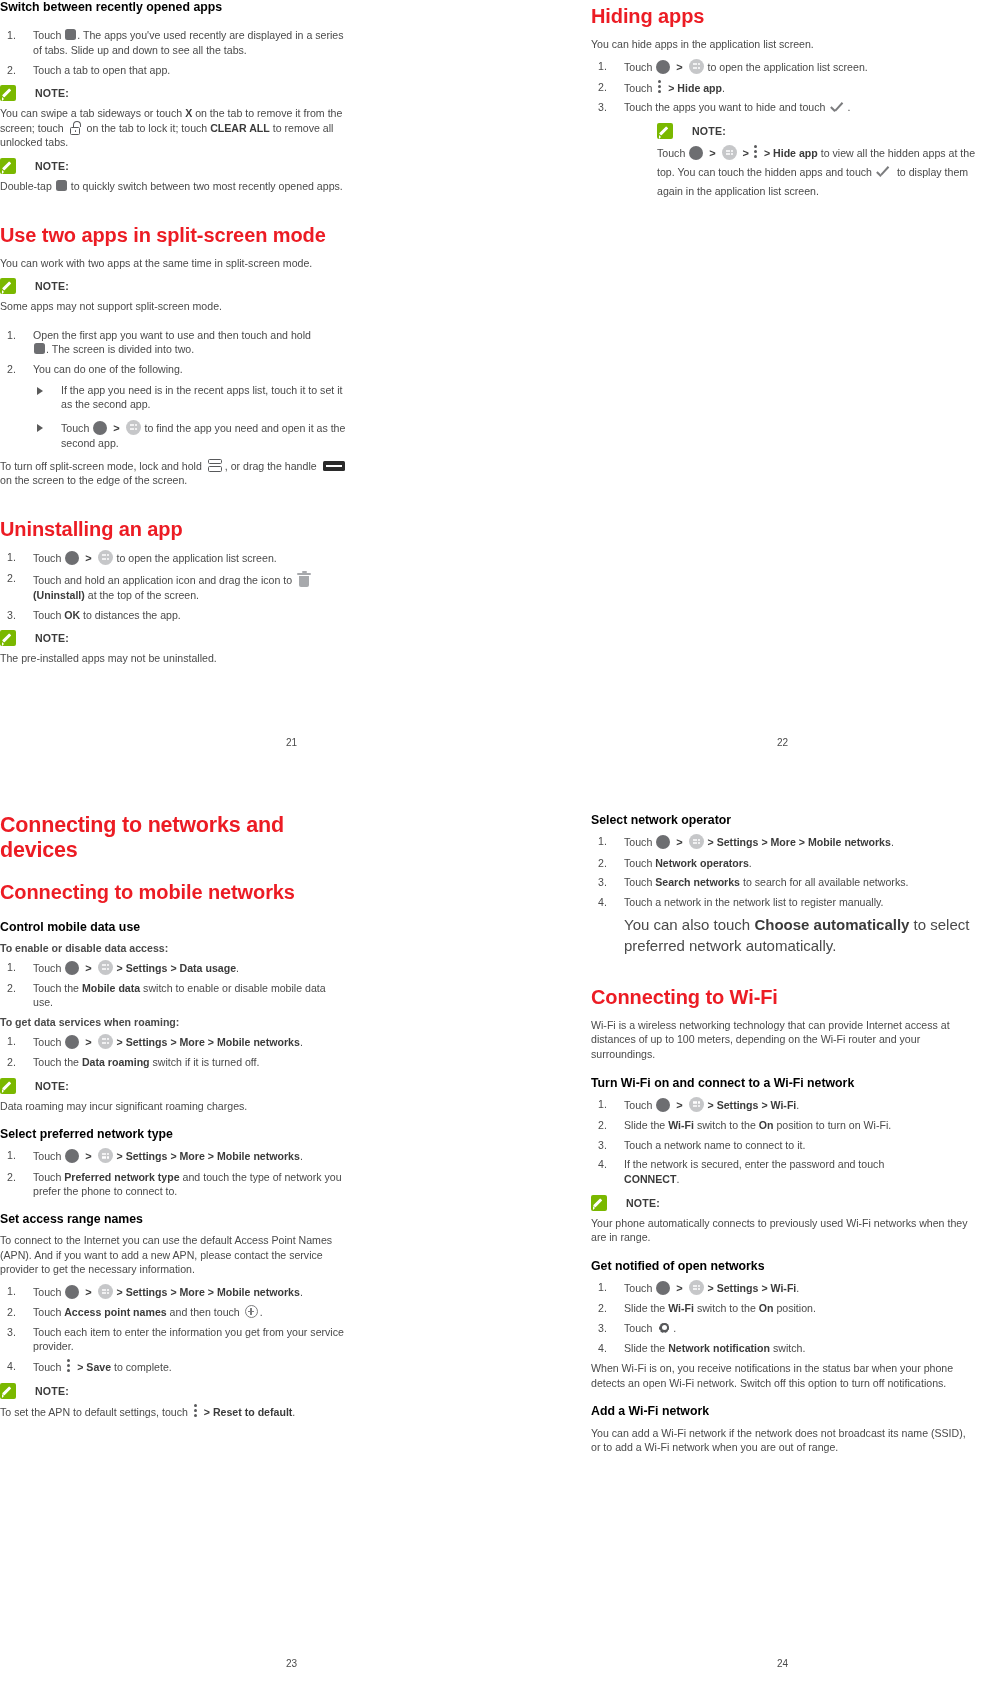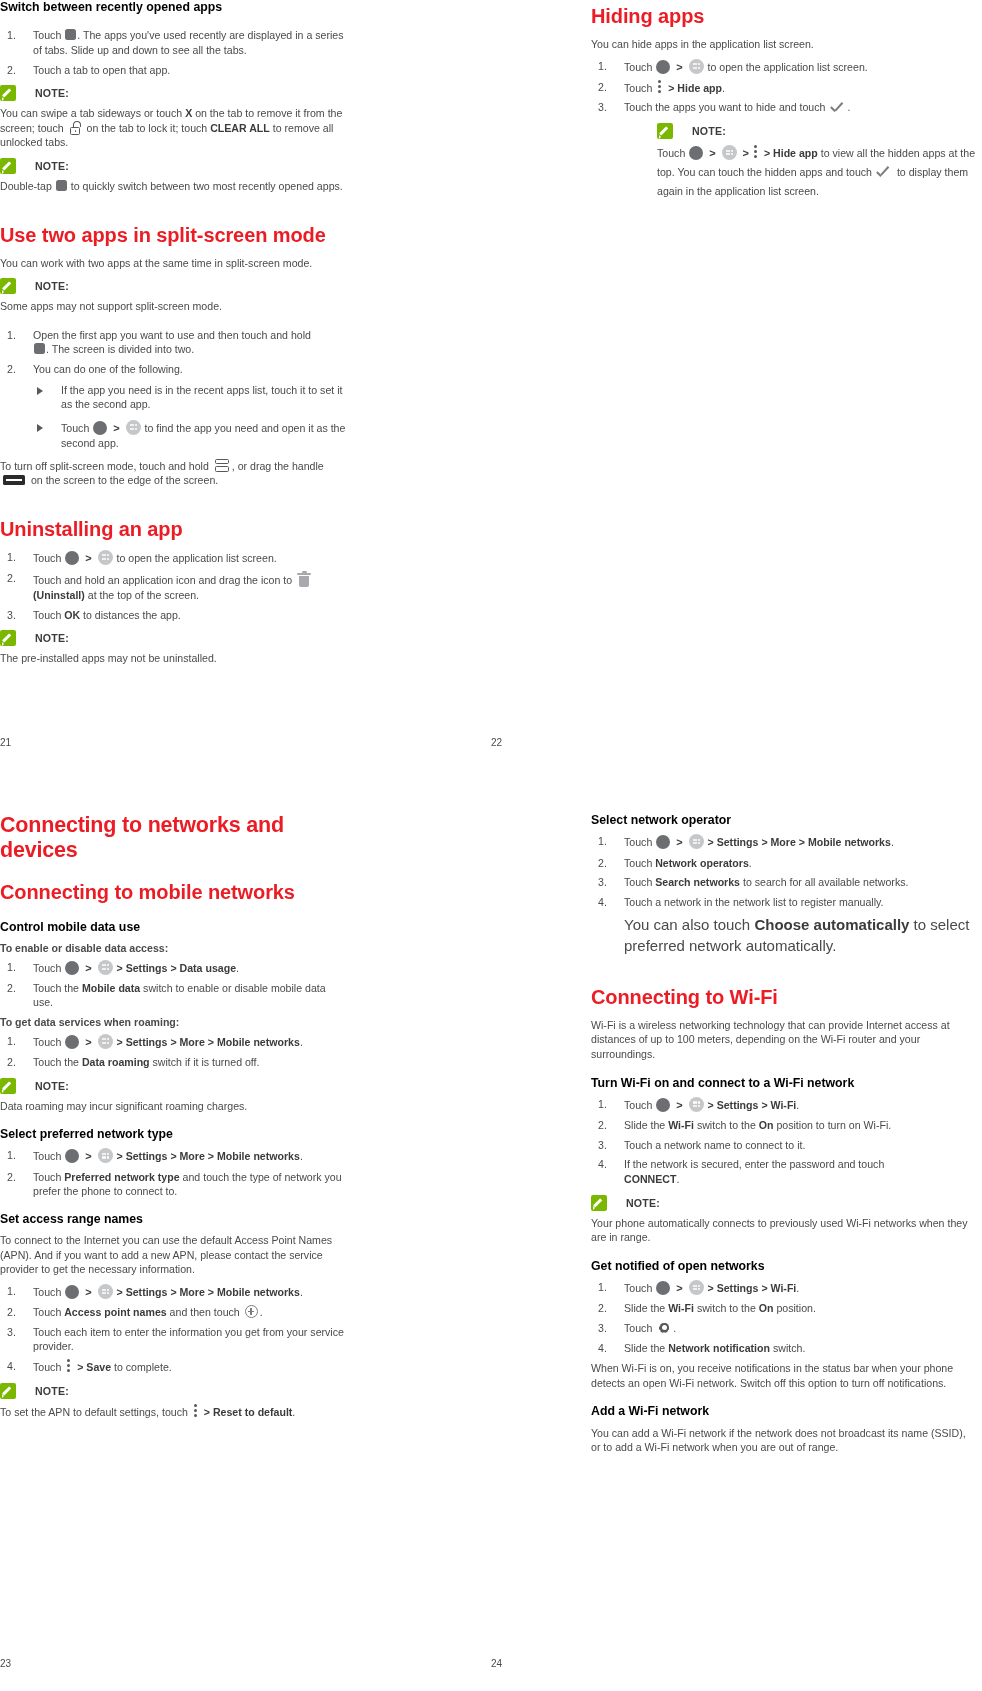--- a/index.html
+++ b/index.html
@@ -181,22 +181,22 @@
     position:absolute;left:4.4px;top:4.4px;width:5.2px;height:5.2px;border-radius:50%;
     background:#fff;z-index:2;
   }
   .ic-gear .ring{
     position:absolute;left:2.6px;top:2.6px;width:8.8px;height:8.8px;border-radius:50%;
     background:#58595b;
   }
 
   
   .folio{
-    position:absolute;bottom:0;left:0;width:491px;text-align:left;
-    font-size:10px;color:#4a4a4a;
+    position:absolute;bottom:0;left:0;width:491px;text-align:center;
+    font-size:10px;color:#4a4a4a;padding-left:46px;
   }
   .p21 .folio{bottom:42px;}
   .p22 .folio{bottom:42px;}
   .p23 .folio{bottom:22px;}
   .p24 .folio{bottom:22px;}
 </style>
 </head>
 <body>
 
 <div class="sheet">
@@ -247,21 +247,21 @@
         </li>
         <li style="margin-bottom:0;">
           <span>You can do one of the following.</span>
           <ul class="arrow">
             <li>If the app you need is in the recent apps list, touch it to set it as the second app.</li>
             <li><span>Touch</span> <span class="ic ic-home"></span> <span class="gt">&gt;</span> <span class="ic ic-apps"><i style="left:4px;top:4.5px"></i><i style="left:6.5px;top:4.5px"></i><i style="left:9px;top:4.5px"></i><i style="left:4px;top:8px"></i><i style="left:6.5px;top:8px"></i><i style="left:9px;top:8px"></i></span> <span>to find the app you need and open it as the second app.</span></li>
           </ul>
         </li>
       </ol>
 
-      <p class="t"><span>To turn off split-screen mode, touch and hold</span> <span class="ic ic-split"><span class="r r1"></span><span class="r r2"></span></span><span>, or drag the handle</span> <span class="ic ic-handle"></span> <span>on the screen to the edge of the screen.</span></p>
+      <p class="t"><span>To turn off split-screen mode, lock and hold</span> <span class="ic ic-split"><span class="r r1"></span><span class="r r2"></span></span><span>, or drag the handle</span> <span class="ic ic-handle"></span> <span>on the screen to the edge of the screen.</span></p>
 
       <div class="spacer-l"></div>
 
       <div class="h2">Uninstalling an app</div>
 
       <ol class="num">
         <li><span>Touch</span> <span class="ic ic-home"></span> <span class="gt">&gt;</span> <span class="ic ic-apps"><i style="left:4px;top:4.5px"></i><i style="left:6.5px;top:4.5px"></i><i style="left:9px;top:4.5px"></i><i style="left:4px;top:8px"></i><i style="left:6.5px;top:8px"></i><i style="left:9px;top:8px"></i></span> <span>to open the application list screen.</span></li>
         <li><span>Touch and hold an application icon and drag the icon to</span> <span class="ic ic-trash"><span class="hnd"></span><span class="lid"></span><span class="can"></span></span><br><b>(Uninstall)</b><span> at the top of the screen.</span></li>
         <li><span>Touch </span><b>OK</b><span> to distances the app.</span></li>
       </ol>

